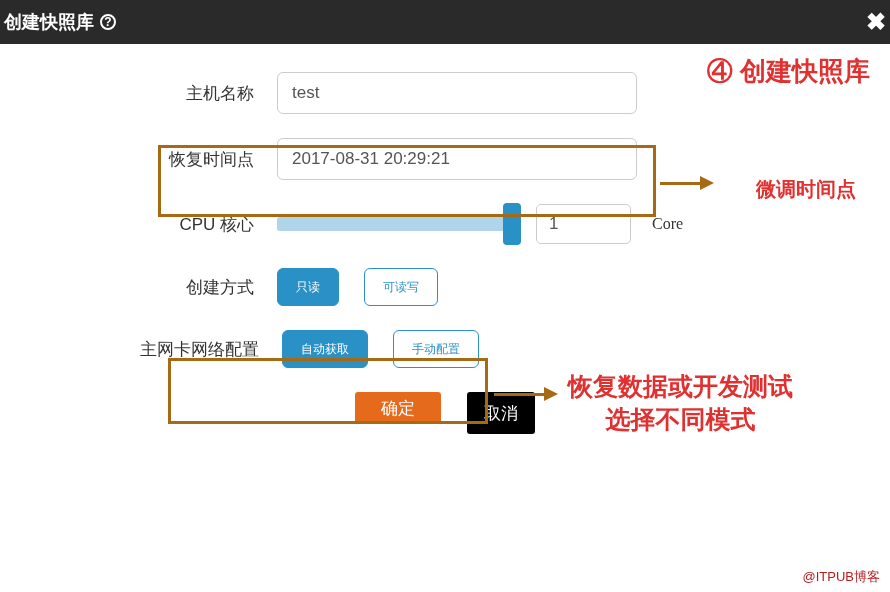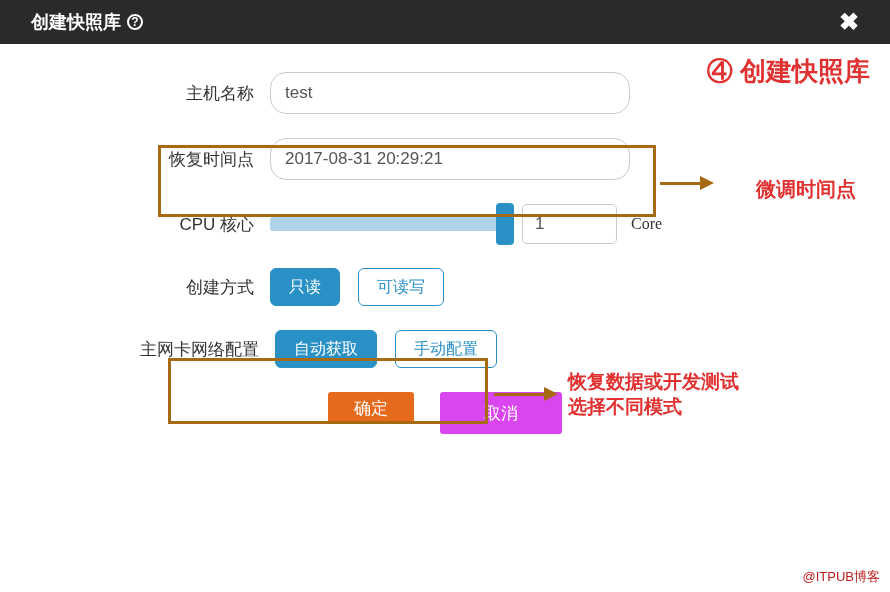--- a/index.html
+++ b/index.html
@@ -11,21 +11,21 @@
       position: relative;
       overflow: hidden;
     }
     .header {
       background: #2a2a2a;
       color: #fff;
       height: 44px;
       display: flex;
       align-items: center;
       justify-content: space-between;
-      padding: 0 31px;
+      padding: 0 4px;
     }
     .header-title {
       font-size: 18px;
       font-weight: bold;
       display: flex;
       align-items: center;
       gap: 6px;
     }
     .help-icon {
       display: inline-flex;
@@ -45,34 +45,35 @@
       color: #fff;
     }
     .form-area {
       padding: 28px 50px 0 50px;
       position: relative;
     }
     .form-row {
       display: flex;
       align-items: center;
       margin-bottom: 24px;
+      gap: 7px;
     }
     .label {
       width: 220px;
       text-align: right;
       padding-right: 16px;
       font-size: 17px;
       color: #333;
     }
     .label-wide { width: 225px; }
     .input-text {
       width: 360px;
       height: 42px;
       border: 1px solid #ccc;
-      border-radius: 16px;
+      border-radius: 6px;
       padding: 0 14px;
       font-size: 17px;
       color: #555;
       background: #fff;
     }
     .input-sm {
       width: 95px;
       height: 40px;
       border: 1px solid #ccc;
       border-radius: 5px;
@@ -110,21 +111,21 @@
       color: #333;
       font-family: Liberation Serif, serif;
     }
     .btn-pill {
       display: inline-flex;
       align-items: center;
       justify-content: center;
       height: 38px;
       padding: 0 18px;
       border-radius: 6px;
-      font-size: 16px;
+      font-size: 12px;
       cursor: pointer;
       margin-right: 18px;
     }
     .btn-pill.selected {
       background: #2a91c7;
       color: #fff;
       border: 1px solid #2a91c7;
     }
     .btn-pill.unselected {
       background: #fff;
@@ -146,37 +147,37 @@
       background: #e56a1c;
       color: #fff;
       border: none;
       height: 32px;
       padding: 0 26px;
       font-size: 17px;
       border-radius: 3px;
       cursor: pointer;
     }
     .btn-secondary {
-      background: #d946ef;
+      background: #000000;
       color: #fff;
       border: none;
       height: 42px;
-      padding: 0 44px;
+      padding: 0 17px;
       font-size: 17px;
       border-radius: 3px;
       cursor: pointer;
     }
     .anno {
       position: absolute;
       color: #e03030;
       font-weight: bold;
     }
     .anno-title { font-size: 26px; top: 54px; right: 20px; }
     .anno-time { font-size: 20px; top: 176px; right: 34px; }
-    .anno-mode { font-size: 19px; top: 370px; left: 568px; line-height: 1.3; }
+    .anno-mode { font-size: 25px; top: 370px; left: 568px; text-align: center; line-height: 1.3; }
     .arrow {
       position: absolute;
       display: flex;
       align-items: center;
     }
     .arrow-line {
       height: 3px;
       background: #a56a13;
     }
     .arrow-head {

